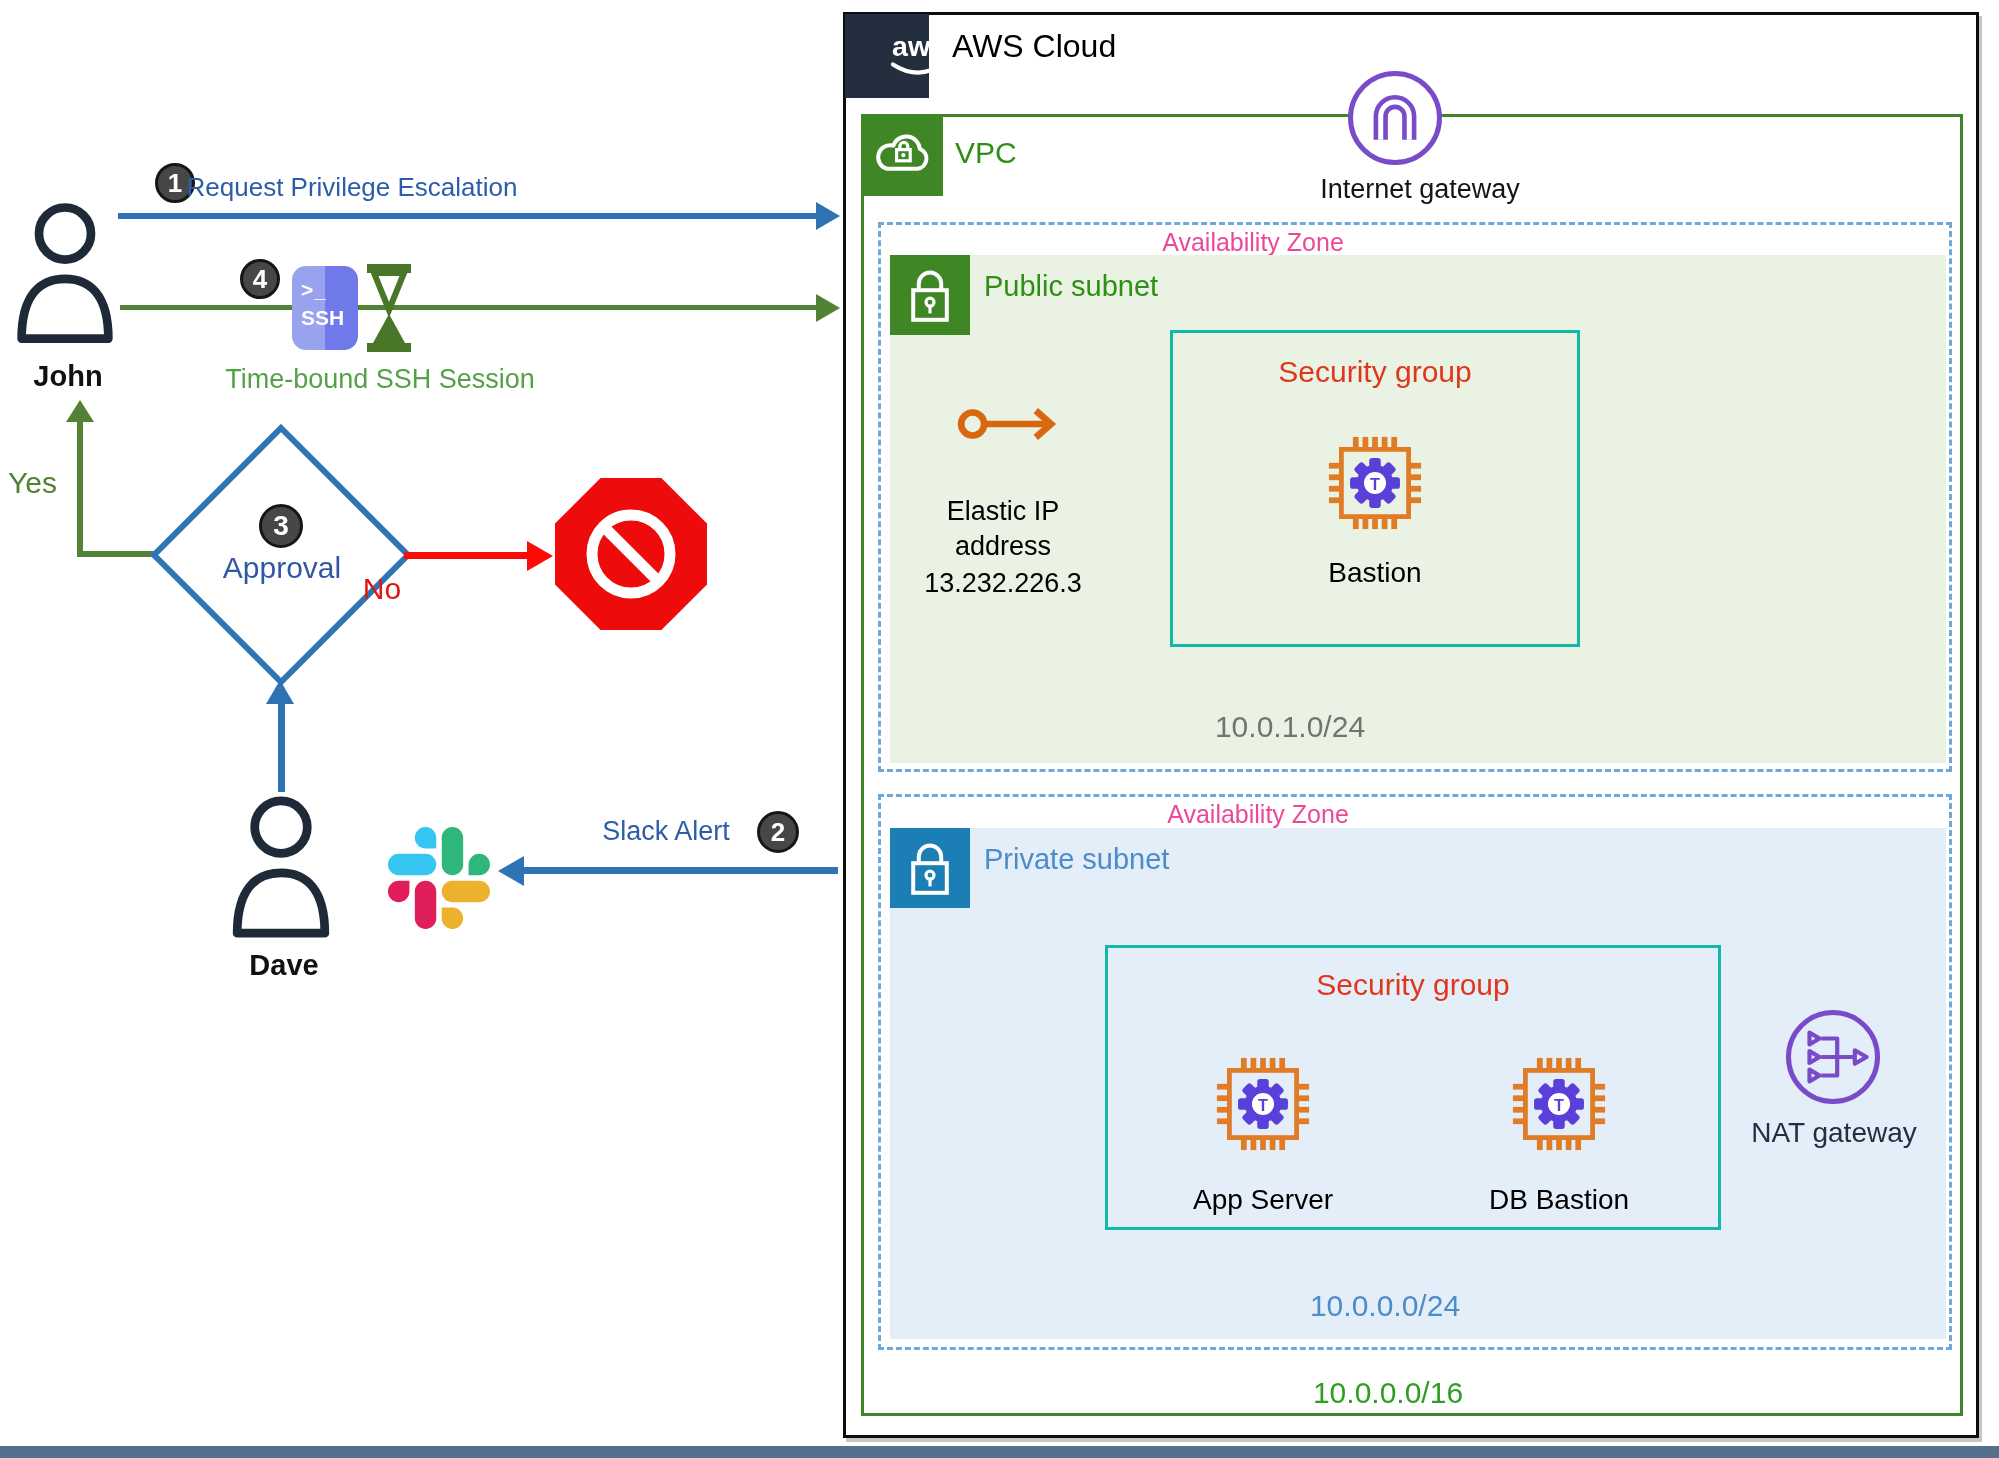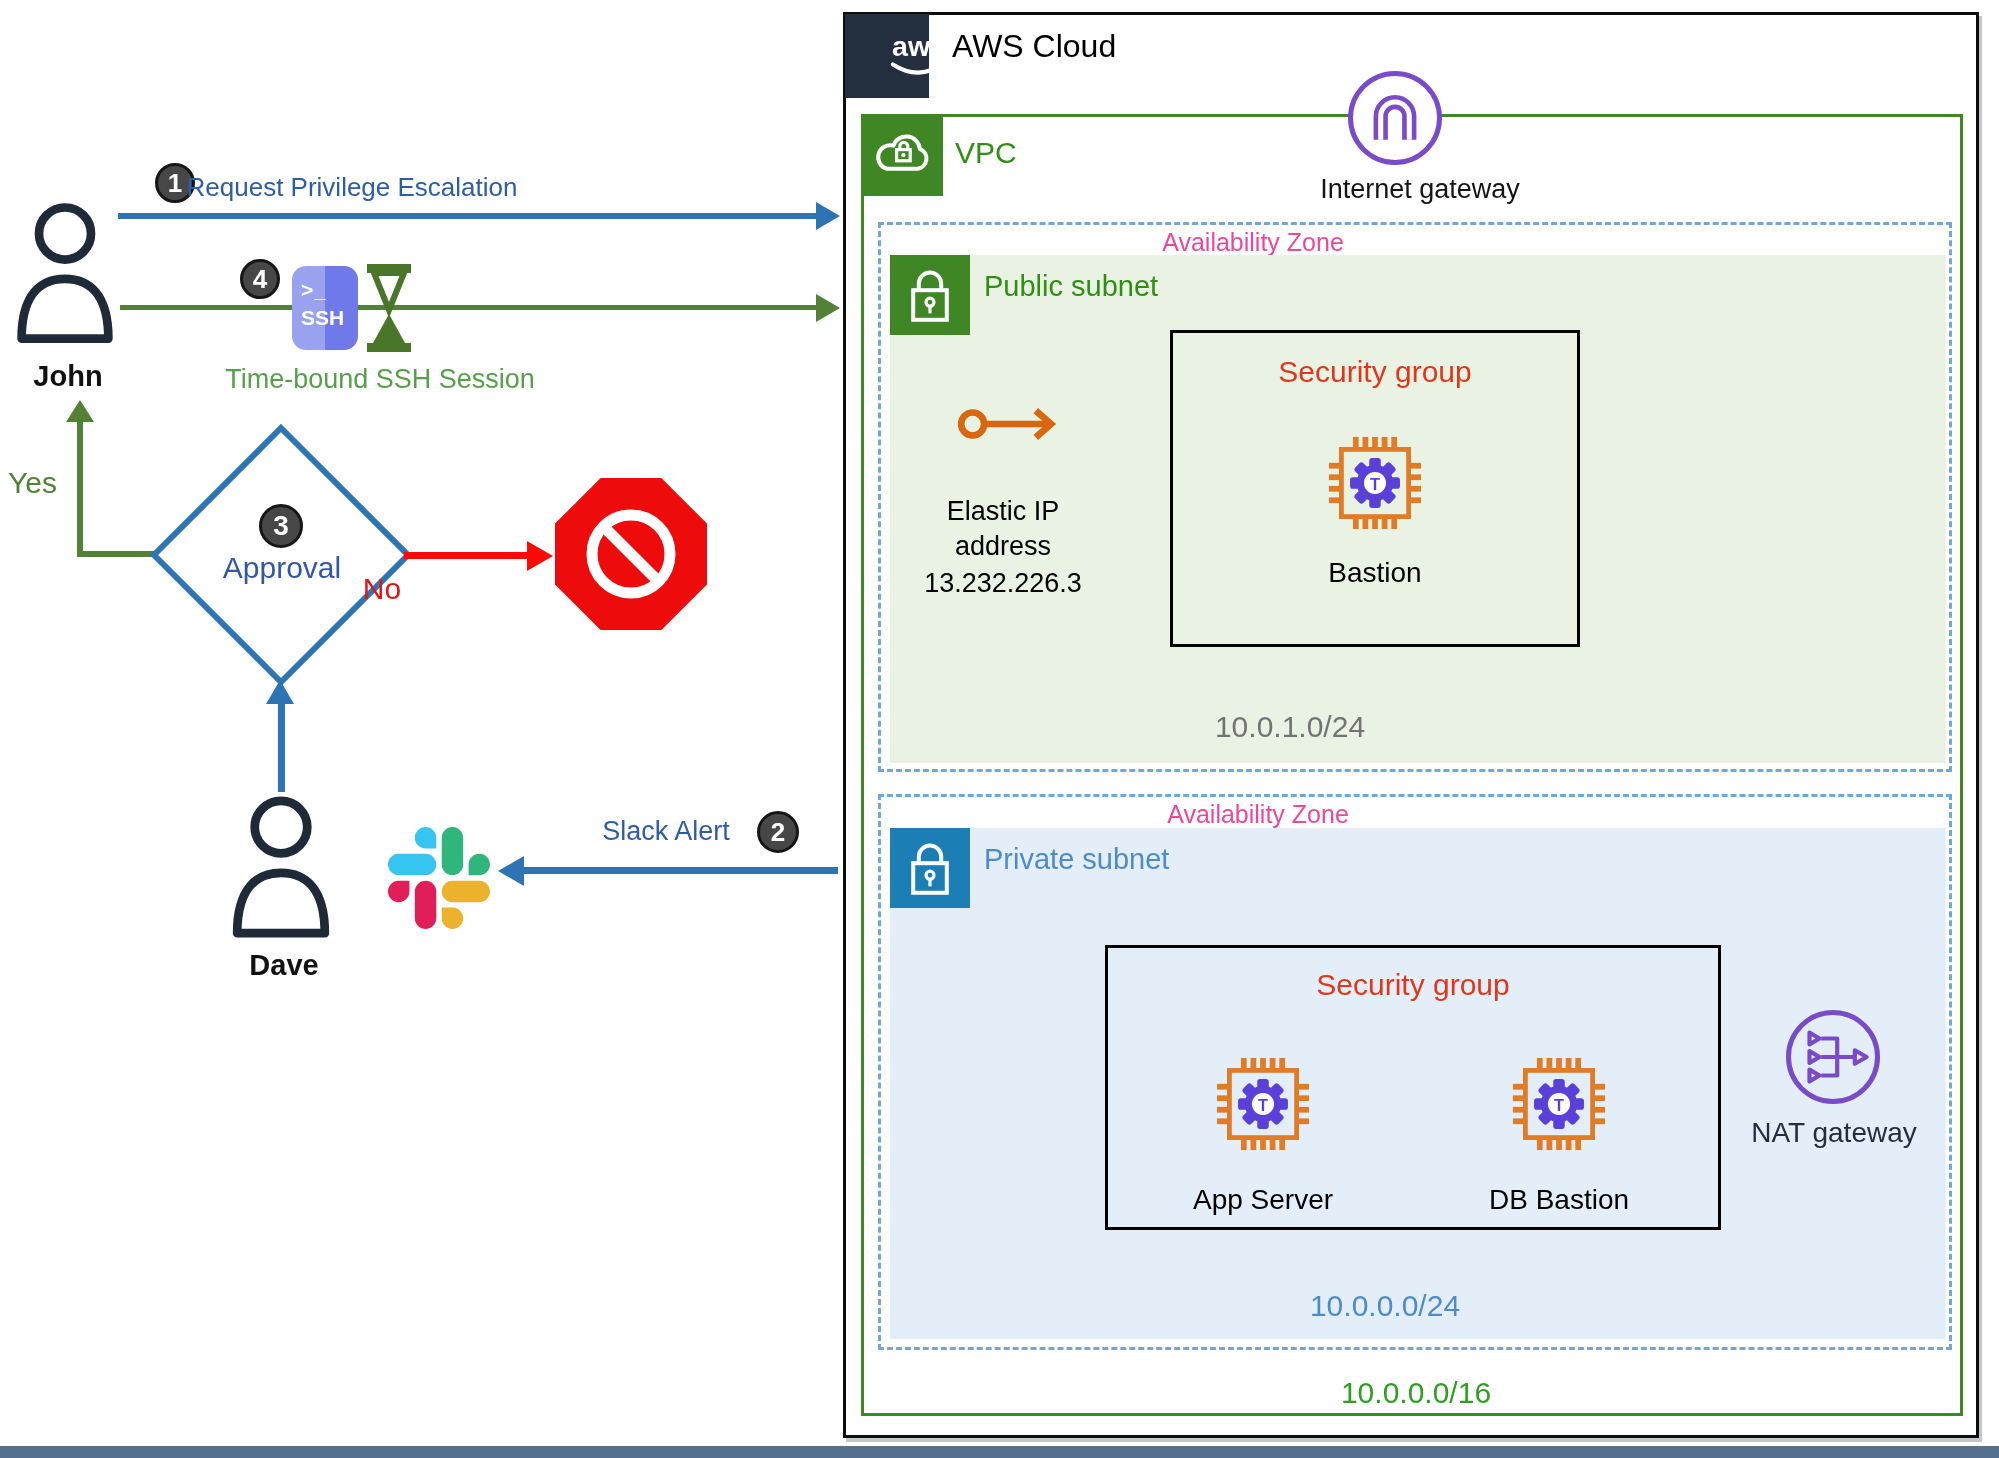--- a/index.html
+++ b/index.html
@@ -95,21 +95,21 @@
   #az1 { left:878px; top:222px; width:1074px; height:550px; }
   #az2 { left:878px; top:794px; width:1074px; height:556px; }
   .az-label { position:absolute; font-size:25px; color:#ec4899; white-space:nowrap; }
   #az1-label { left:372px; top:3px; }
   #az2-label { left:377px; top:3px; }
 
   #public-subnet { left:890px; top:255px; width:1056px; height:508px; background:#e9f2e3; }
   #public-lock { left:890px; top:255px; width:80px; height:80px; background:#3f8624; }
   #public-subnet-label { left:984px; top:270px; font-size:29px; color:#2f8e14; }
 
-  .sg-box { position:absolute; border:3px solid #000000; }
+  .sg-box { position:absolute; border:3px solid #14b8a6; }
   #sg1 { left:1170px; top:330px; width:410px; height:317px; }
   #sg2 { left:1105px; top:945px; width:616px; height:285px; }
   .sg-label { position:absolute; left:50%; transform:translateX(-50%); font-size:30px; color:#e0371c; white-space:nowrap; }
   #sg1 .sg-label { top:22px; }
   #sg2 .sg-label { top:20px; }
 
   .ec2-icon { position:absolute; width:96px; height:96px; }
   #bastion-icon { left:50%; margin-left:-48px; top:102px; }
   #bastion-label { position:absolute; left:50%; transform:translateX(-50%); top:224px; font-size:28px; color:#000; white-space:nowrap; }
   #app-icon { left:107px; top:108px; }
@@ -125,21 +125,21 @@
   #cidr-public { left:1290px; top:710px; font-size:30px; color:#737373; white-space:nowrap; }
 
   #private-subnet { left:890px; top:828px; width:1056px; height:511px; background:#e4eef8; }
   #private-lock { left:890px; top:828px; width:80px; height:80px; background:#1b7eb5; }
   #private-subnet-label { left:984px; top:843px; font-size:29px; color:#4e8bc9; }
 
   #nat-circle { left:1786px; top:1010px; width:94px; height:94px; border-radius:50%; border:5px solid #7a4bc9; }
   #nat-label { left:1834px; top:1117px; font-size:28px; color:#232f3e; white-space:nowrap; }
 
   #cidr-private { left:1385px; top:1289px; font-size:30px; color:#4e8bc9; white-space:nowrap; }
-  #cidr-vpc { left:1388px; top:1376px; font-size:30px; color:#2f9e23; white-space:nowrap;margin-left:28px; }
+  #cidr-vpc { left:1388px; top:1376px; font-size:30px; color:#2f9e23; white-space:nowrap; }
 
   #bottom-bar { left:0; top:1446px; width:1999px; height:12px; background:#54708e; }
 </style>
 </head>
 <body>
 
 <div id="stage">
 
   <div class="abs" id="aws-box"></div>
 

